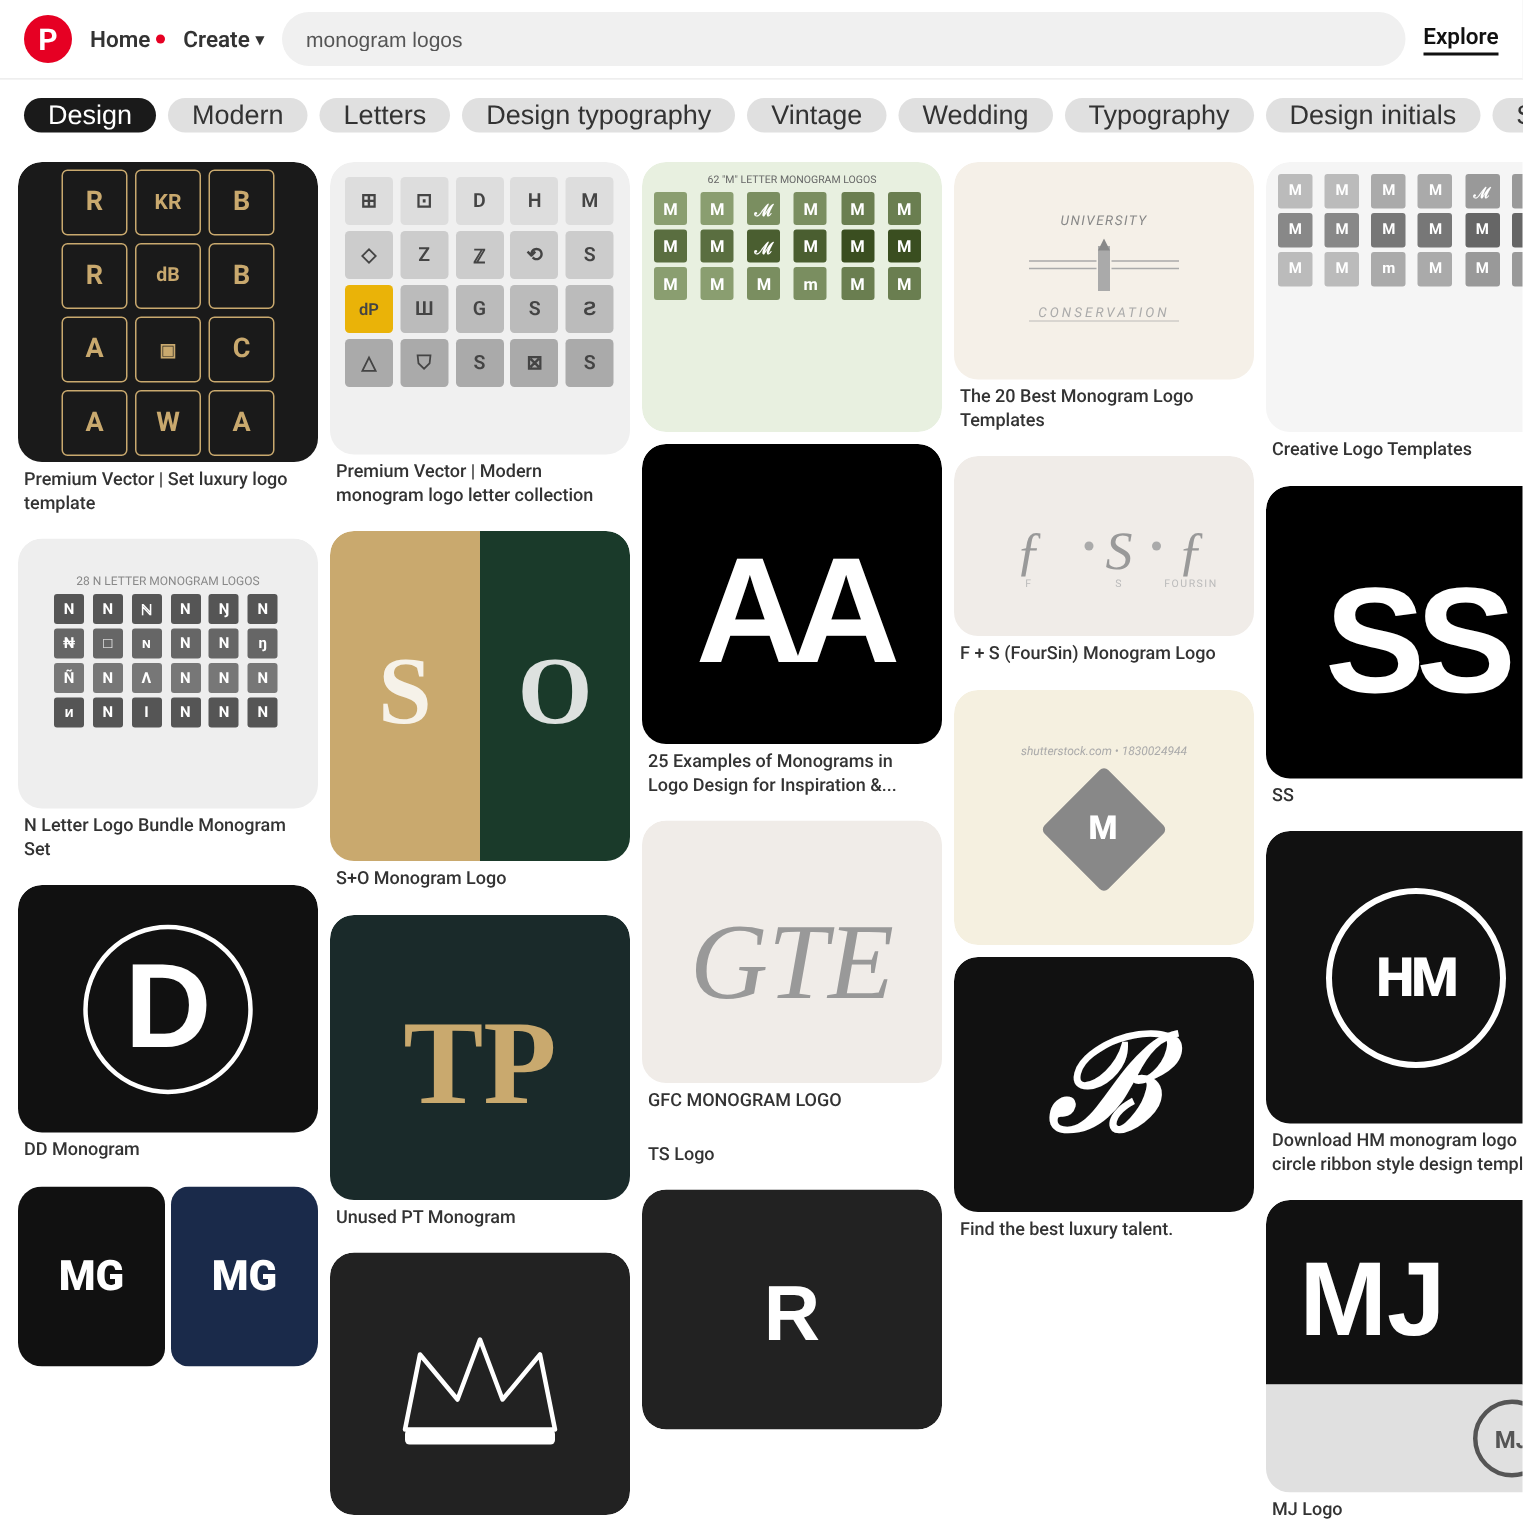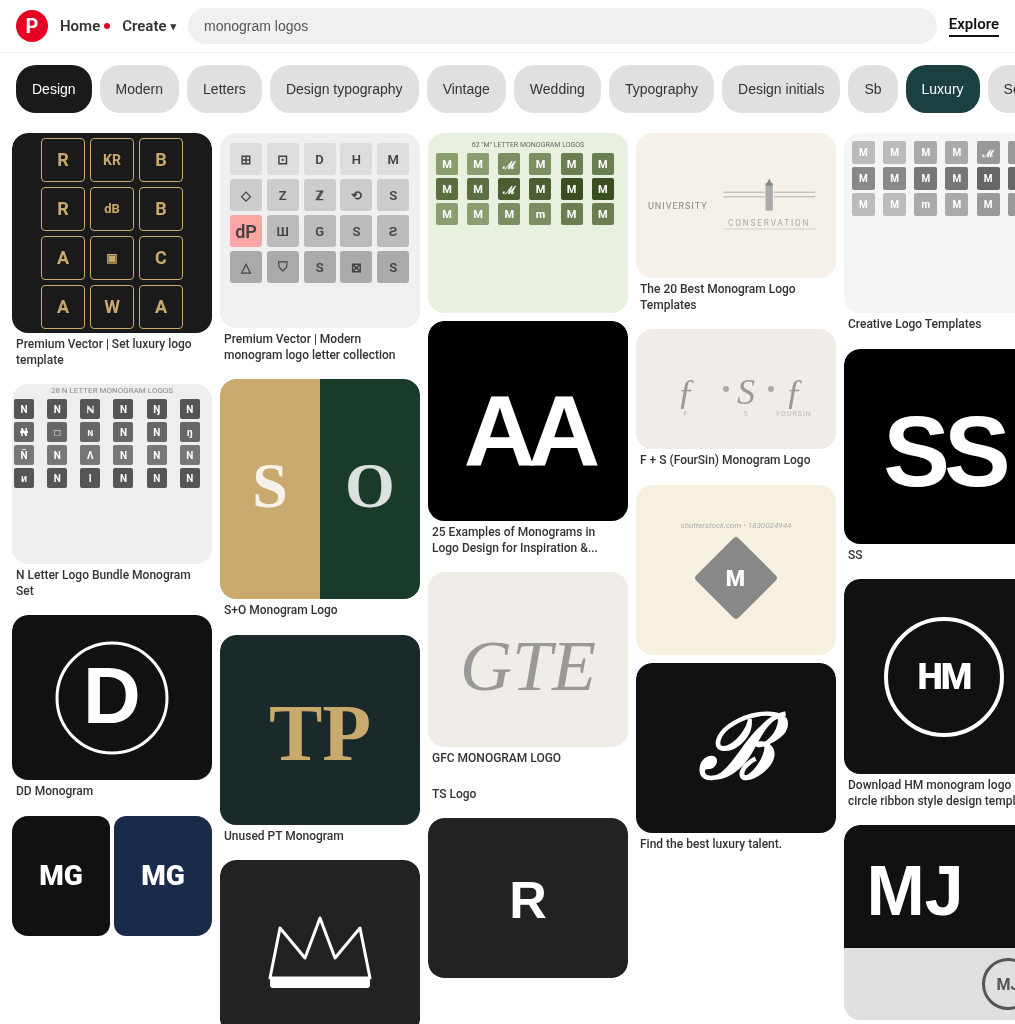--- a/index.html
+++ b/index.html
@@ -78,23 +78,23 @@
     
     .filter-bar {
       display: flex;
       align-items: center;
       gap: 8px;
       padding: 12px 16px;
       overflow-x: auto;
       background: #fff;
     }
     .filter-chip {
-      padding: 16px 16px;
+      padding: 1px 16px;
       border-radius: 20px;
-      font-size: 14px;
+      font-size: 18px;
       font-weight: 500;
       cursor: pointer;
       white-space: nowrap;
       border: none;
     }
     .filter-chip.active-dark {
       background: #1a1a1a;
       color: #fff;
     }
     .filter-chip.normal {
@@ -283,21 +283,21 @@
           <div class="luxury-letter">C</div>
           <div class="luxury-letter">A</div>
           <div class="luxury-letter">W</div>
           <div class="luxury-letter">A</div>
         </div>
       </div>
       <div class="pin-title">Premium Vector | Set luxury logo template</div>
     </div>
 
     <div class="pin-card">
-      <div style="background:#eee;border-radius:16px;padding:2px;height:180px;overflow:hidden;">
+      <div style="background:#eee;border-radius:16px;padding:24px;height:180px;overflow:hidden;">
         <div style="font-size:8px;color:#888;margin-bottom:4px;text-align:center;">28 N LETTER MONOGRAM LOGOS</div>
         <div style="display:grid;grid-template-columns:repeat(6,1fr);gap:3px;">
 
           <div style="width:20px;height:20px;background:#555;border-radius:2px;display:flex;align-items:center;justify-content:center;font-size:10px;color:#fff;font-weight:700;">N</div>
           <div style="width:20px;height:20px;background:#555;border-radius:2px;display:flex;align-items:center;justify-content:center;font-size:10px;color:#fff;font-weight:700;">N</div>
           <div style="width:20px;height:20px;background:#555;border-radius:2px;display:flex;align-items:center;justify-content:center;font-size:10px;color:#fff;font-weight:700;">ℕ</div>
           <div style="width:20px;height:20px;background:#555;border-radius:2px;display:flex;align-items:center;justify-content:center;font-size:10px;color:#fff;font-weight:700;">N</div>
           <div style="width:20px;height:20px;background:#555;border-radius:2px;display:flex;align-items:center;justify-content:center;font-size:10px;color:#fff;font-weight:700;">Ŋ</div>
           <div style="width:20px;height:20px;background:#555;border-radius:2px;display:flex;align-items:center;justify-content:center;font-size:10px;color:#fff;font-weight:700;">N</div>
           <div style="width:20px;height:20px;background:#666;border-radius:2px;display:flex;align-items:center;justify-content:center;font-size:10px;color:#fff;font-weight:700;">₦</div>
@@ -353,21 +353,21 @@
           <div style="width:32px;height:32px;background:#ddd;border-radius:3px;display:flex;align-items:center;justify-content:center;font-size:13px;color:#444;font-weight:600;">⊞</div>
           <div style="width:32px;height:32px;background:#ddd;border-radius:3px;display:flex;align-items:center;justify-content:center;font-size:13px;color:#444;font-weight:600;">⊡</div>
           <div style="width:32px;height:32px;background:#ddd;border-radius:3px;display:flex;align-items:center;justify-content:center;font-size:13px;color:#444;font-weight:600;">D</div>
           <div style="width:32px;height:32px;background:#ddd;border-radius:3px;display:flex;align-items:center;justify-content:center;font-size:13px;color:#444;font-weight:600;">H</div>
           <div style="width:32px;height:32px;background:#ddd;border-radius:3px;display:flex;align-items:center;justify-content:center;font-size:13px;color:#444;font-weight:600;">M</div>
           <div style="width:32px;height:32px;background:#ccc;border-radius:3px;display:flex;align-items:center;justify-content:center;font-size:13px;color:#444;font-weight:600;">◇</div>
           <div style="width:32px;height:32px;background:#ccc;border-radius:3px;display:flex;align-items:center;justify-content:center;font-size:13px;color:#444;font-weight:600;">Z</div>
           <div style="width:32px;height:32px;background:#ccc;border-radius:3px;display:flex;align-items:center;justify-content:center;font-size:13px;color:#444;font-weight:600;">ℤ</div>
           <div style="width:32px;height:32px;background:#ccc;border-radius:3px;display:flex;align-items:center;justify-content:center;font-size:13px;color:#444;font-weight:600;">⟲</div>
           <div style="width:32px;height:32px;background:#ccc;border-radius:3px;display:flex;align-items:center;justify-content:center;font-size:13px;color:#444;font-weight:600;">S</div>
-          <div style="width:32px;height:32px;background:#fca5a5;border-radius:3px;display:flex;align-items:center;justify-content:center;font-size:18px;color:#444;font-weight:600;">dP</div>
+          <div style="width:32px;height:32px;background:#eab308;border-radius:3px;display:flex;align-items:center;justify-content:center;font-size:11px;color:#444;font-weight:600;">dP</div>
           <div style="width:32px;height:32px;background:#bbb;border-radius:3px;display:flex;align-items:center;justify-content:center;font-size:13px;color:#444;font-weight:600;">Ш</div>
           <div style="width:32px;height:32px;background:#bbb;border-radius:3px;display:flex;align-items:center;justify-content:center;font-size:13px;color:#444;font-weight:600;">G</div>
           <div style="width:32px;height:32px;background:#bbb;border-radius:3px;display:flex;align-items:center;justify-content:center;font-size:13px;color:#444;font-weight:600;">S</div>
           <div style="width:32px;height:32px;background:#bbb;border-radius:3px;display:flex;align-items:center;justify-content:center;font-size:13px;color:#444;font-weight:600;">Ƨ</div>
           <div style="width:32px;height:32px;background:#aaa;border-radius:3px;display:flex;align-items:center;justify-content:center;font-size:13px;color:#444;font-weight:600;">△</div>
           <div style="width:32px;height:32px;background:#aaa;border-radius:3px;display:flex;align-items:center;justify-content:center;font-size:13px;color:#444;font-weight:600;">⛉</div>
           <div style="width:32px;height:32px;background:#aaa;border-radius:3px;display:flex;align-items:center;justify-content:center;font-size:13px;color:#444;font-weight:600;">S</div>
           <div style="width:32px;height:32px;background:#aaa;border-radius:3px;display:flex;align-items:center;justify-content:center;font-size:13px;color:#444;font-weight:600;">⊠</div>
           <div style="width:32px;height:32px;background:#aaa;border-radius:3px;display:flex;align-items:center;justify-content:center;font-size:13px;color:#444;font-weight:600;">S</div>
         </div>
@@ -466,21 +466,21 @@
         <svg width="100" height="80" viewBox="0 0 100 80">
           <text x="50" y="60" text-anchor="middle" font-size="52" font-weight="900" fill="white" font-family="sans-serif">R</text>
         </svg>
       </div>
     </div>
   </div>
 
   <div style="display:flex;flex-direction:column;gap:8px;">
 
     <div class="pin-card">
-      <div style="background:#f5f0e8;height:145px;border-radius:16px;display:flex;flex-direction:row;align-items:center;justify-content:center;gap:6px;padding:12px;">
+      <div style="background:#f5f0e8;height:145px;border-radius:16px;display:flex;flex-direction:column;align-items:center;justify-content:center;gap:6px;padding:12px;font-style:italic;">
         <div style="font-size:9px;color:#888;letter-spacing:1px;text-align:center;">UNIVERSITY</div>
 
         <svg width="120" height="60" viewBox="0 0 120 60">
           <line x1="10" y1="15" x2="55" y2="15" stroke="#aaa" stroke-width="1"></line>
           <line x1="65" y1="15" x2="110" y2="15" stroke="#aaa" stroke-width="1"></line>
           <line x1="10" y1="20" x2="55" y2="20" stroke="#aaa" stroke-width="1"></line>
           <line x1="65" y1="20" x2="110" y2="20" stroke="#aaa" stroke-width="1"></line>
 
           <rect x="56" y="5" width="8" height="30" fill="#aaa"></rect>
           <polygon points="60,0 56,8 64,8" fill="#888"></polygon>

